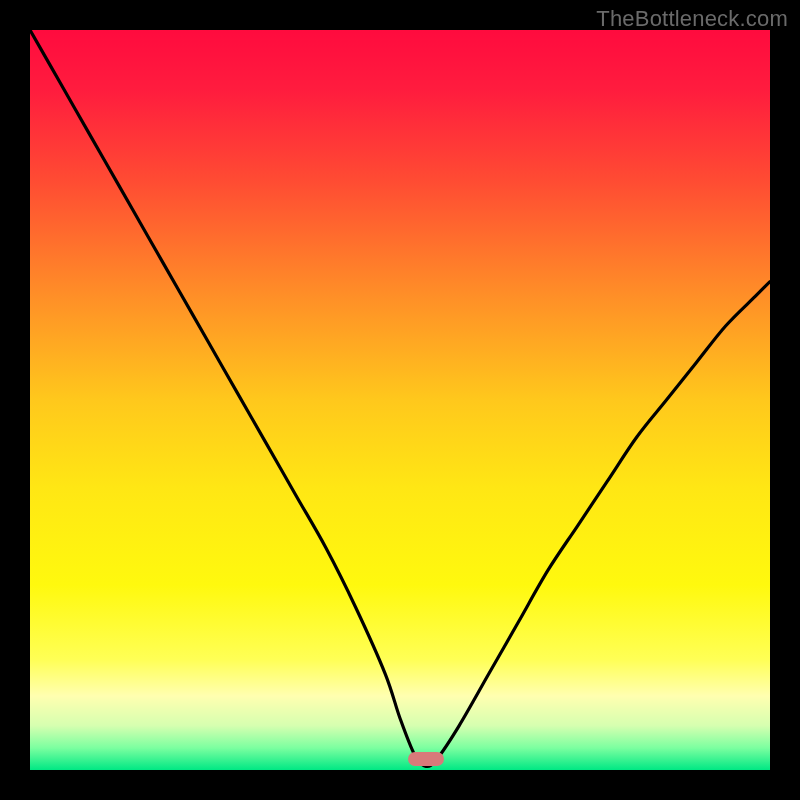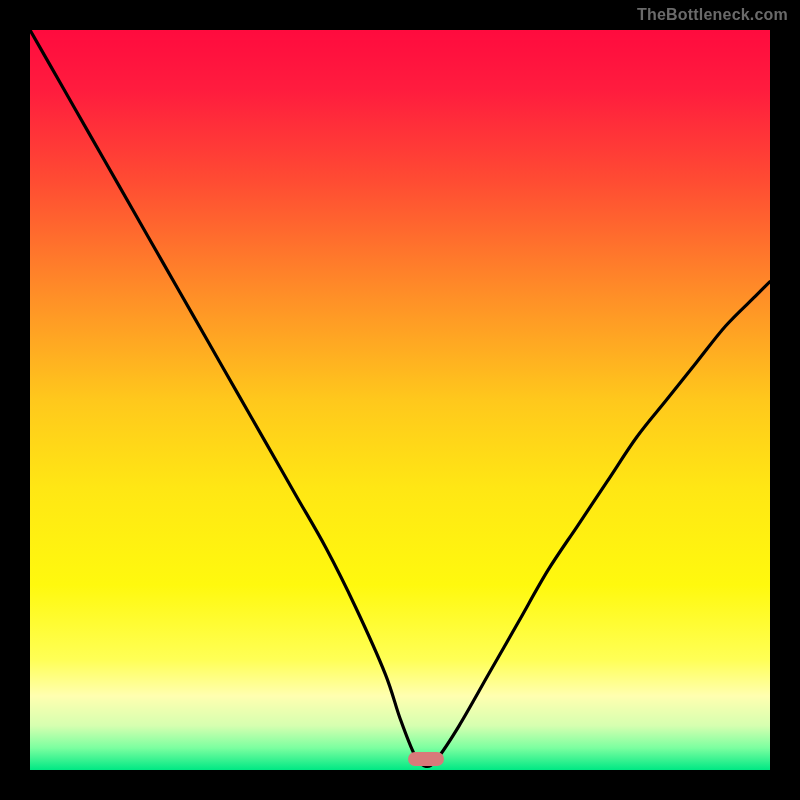--- a/index.html
+++ b/index.html
@@ -32,24 +32,23 @@
     position: absolute;
     inset: 0;
     width: 100%;
     height: 100%;
   }
   .watermark {
     position: absolute;
     top: 6px;
     right: 12px;
     color: #6a6a6a;
-    font-size: 16px;
+    font-size: 22px;
     letter-spacing: 0.2px;
     user-select: none;
-    font-weight: bold;
   }
   .marker {
     position: absolute;
     background: #d87a7a;
     border-radius: 999px;
   }
 </style>
 </head>
 <body>
 

